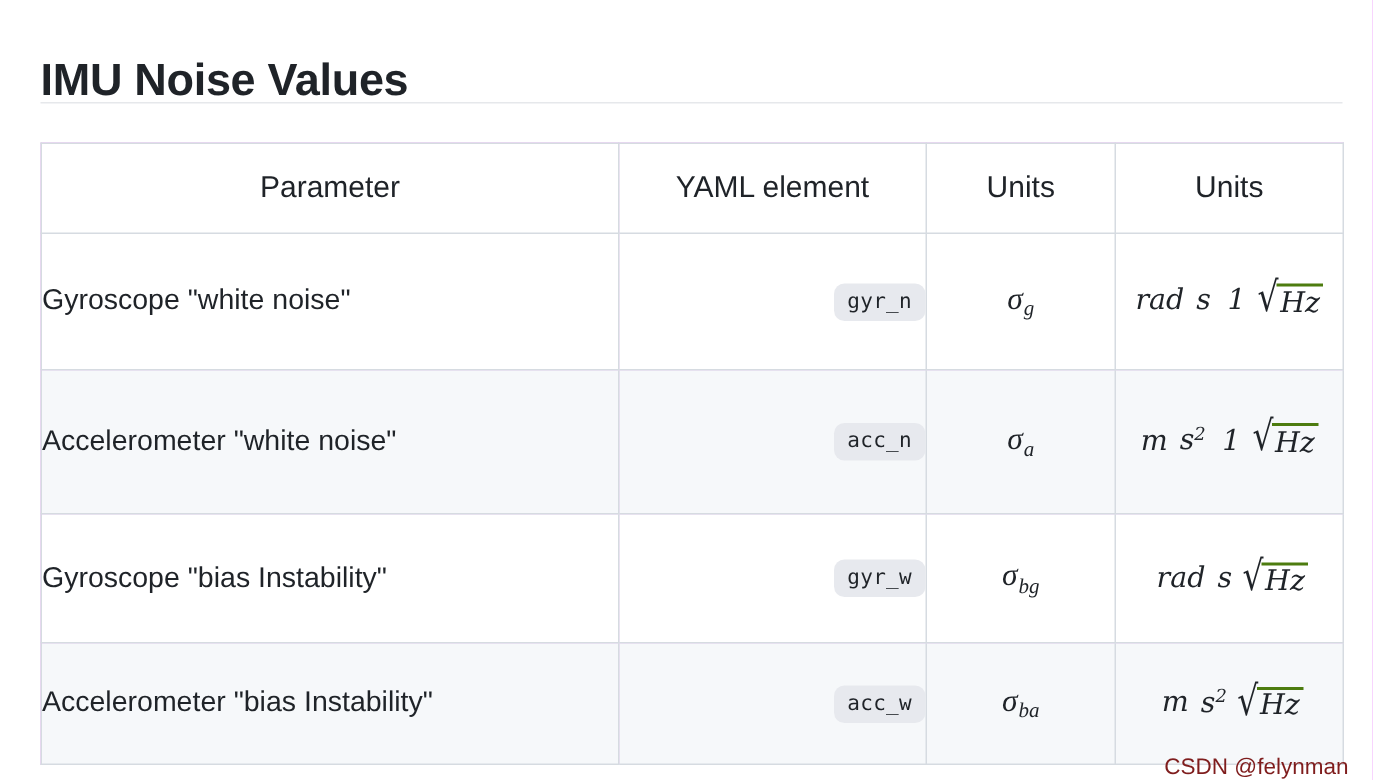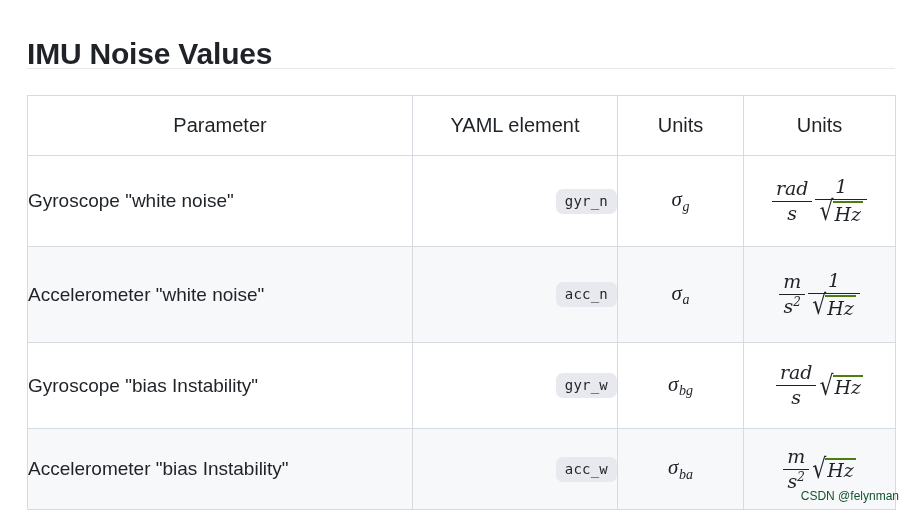--- a/index.html
+++ b/index.html
@@ -136,21 +136,21 @@
     align-items: center;
     justify-content: center;
     gap: 3px;
     font-family: "DejaVu Serif", serif;
     font-style: italic;
     color: #1f2328;
     line-height: 1;
   }
   .frac {
     display: inline-flex;
-    flex-direction: column;
+    flex-direction: row;
     align-items: center;
     justify-content: center;
     vertical-align: middle;
   }
   .frac .num,
   .frac .den {
     padding: 1px 4px;
     font-size: 19px;
     white-space: nowrap;
     line-height: 1.15;
@@ -184,23 +184,23 @@
   .sqrt .rad-body {
     border-top: 2px solid #4d7c0f;
     padding: 1px 2px 0 2px;
     font-style: italic;
   }
 
   
   .watermark {
     position: absolute;
     right: 16px;
-    bottom: 17px;
-    font-size: 12px;
-    color: #14532d;
+    bottom: 0;
+    font-size: 15px;
+    color: #7f1d1d;
     font-family: "Liberation Sans", sans-serif;
     white-space: nowrap;
     pointer-events: none;
   }
 </style>
 </head>
 <body>
 
 <div class="page">
 

